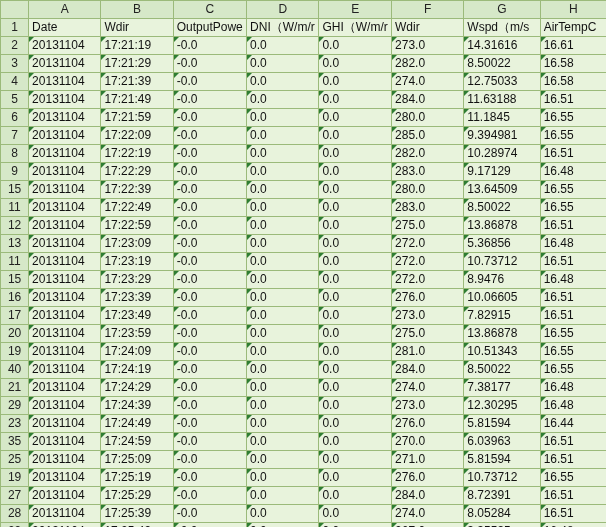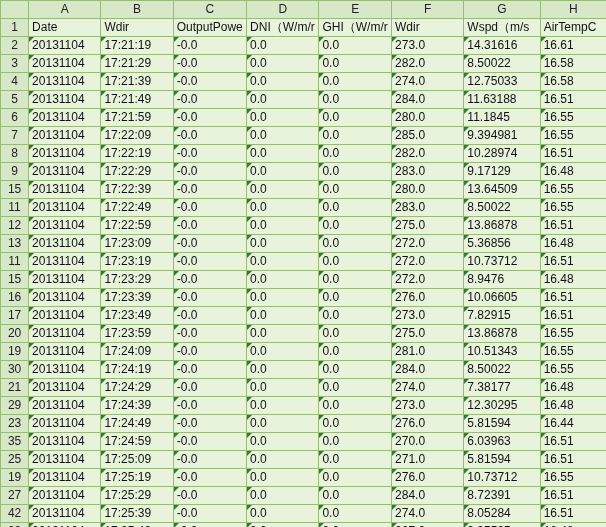--- a/index.html
+++ b/index.html
@@ -291,21 +291,21 @@
       <div class="data-cell c-A"><span class="tri"></span>20131104</div>
       <div class="data-cell c-B"><span class="tri"></span>17:24:09</div>
       <div class="data-cell c-C"><span class="tri"></span>-0.0</div>
       <div class="data-cell c-D"><span class="tri"></span>0.0</div>
       <div class="data-cell c-E"><span class="tri"></span>0.0</div>
       <div class="data-cell c-F"><span class="tri"></span>281.0</div>
       <div class="data-cell c-G"><span class="tri"></span>10.51343</div>
       <div class="data-cell c-H"><span class="tri"></span>16.55</div>
     </div>
     <div class="row">
-      <div class="rownum-cell">30</div>
+      <div class="rownum-cell">40</div>
       <div class="data-cell c-A"><span class="tri"></span>20131104</div>
       <div class="data-cell c-B"><span class="tri"></span>17:24:19</div>
       <div class="data-cell c-C"><span class="tri"></span>-0.0</div>
       <div class="data-cell c-D"><span class="tri"></span>0.0</div>
       <div class="data-cell c-E"><span class="tri"></span>0.0</div>
       <div class="data-cell c-F"><span class="tri"></span>284.0</div>
       <div class="data-cell c-G"><span class="tri"></span>8.50022</div>
       <div class="data-cell c-H"><span class="tri"></span>16.55</div>
     </div>
     <div class="row">
@@ -379,21 +379,21 @@
       <div class="data-cell c-A"><span class="tri"></span>20131104</div>
       <div class="data-cell c-B"><span class="tri"></span>17:25:29</div>
       <div class="data-cell c-C"><span class="tri"></span>-0.0</div>
       <div class="data-cell c-D"><span class="tri"></span>0.0</div>
       <div class="data-cell c-E"><span class="tri"></span>0.0</div>
       <div class="data-cell c-F"><span class="tri"></span>284.0</div>
       <div class="data-cell c-G"><span class="tri"></span>8.72391</div>
       <div class="data-cell c-H"><span class="tri"></span>16.51</div>
     </div>
     <div class="row">
-      <div class="rownum-cell">42</div>
+      <div class="rownum-cell">28</div>
       <div class="data-cell c-A"><span class="tri"></span>20131104</div>
       <div class="data-cell c-B"><span class="tri"></span>17:25:39</div>
       <div class="data-cell c-C"><span class="tri"></span>-0.0</div>
       <div class="data-cell c-D"><span class="tri"></span>0.0</div>
       <div class="data-cell c-E"><span class="tri"></span>0.0</div>
       <div class="data-cell c-F"><span class="tri"></span>274.0</div>
       <div class="data-cell c-G"><span class="tri"></span>8.05284</div>
       <div class="data-cell c-H"><span class="tri"></span>16.51</div>
     </div>
     <div class="row">

